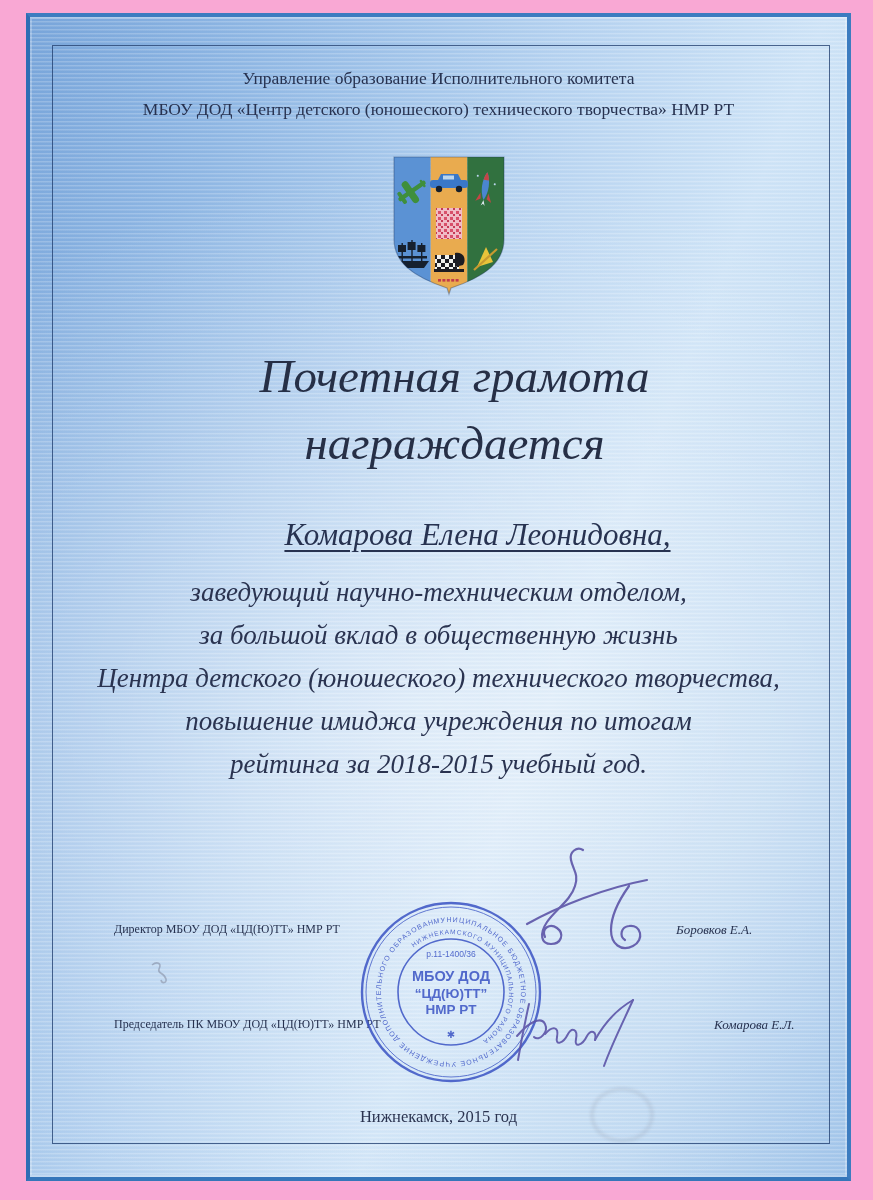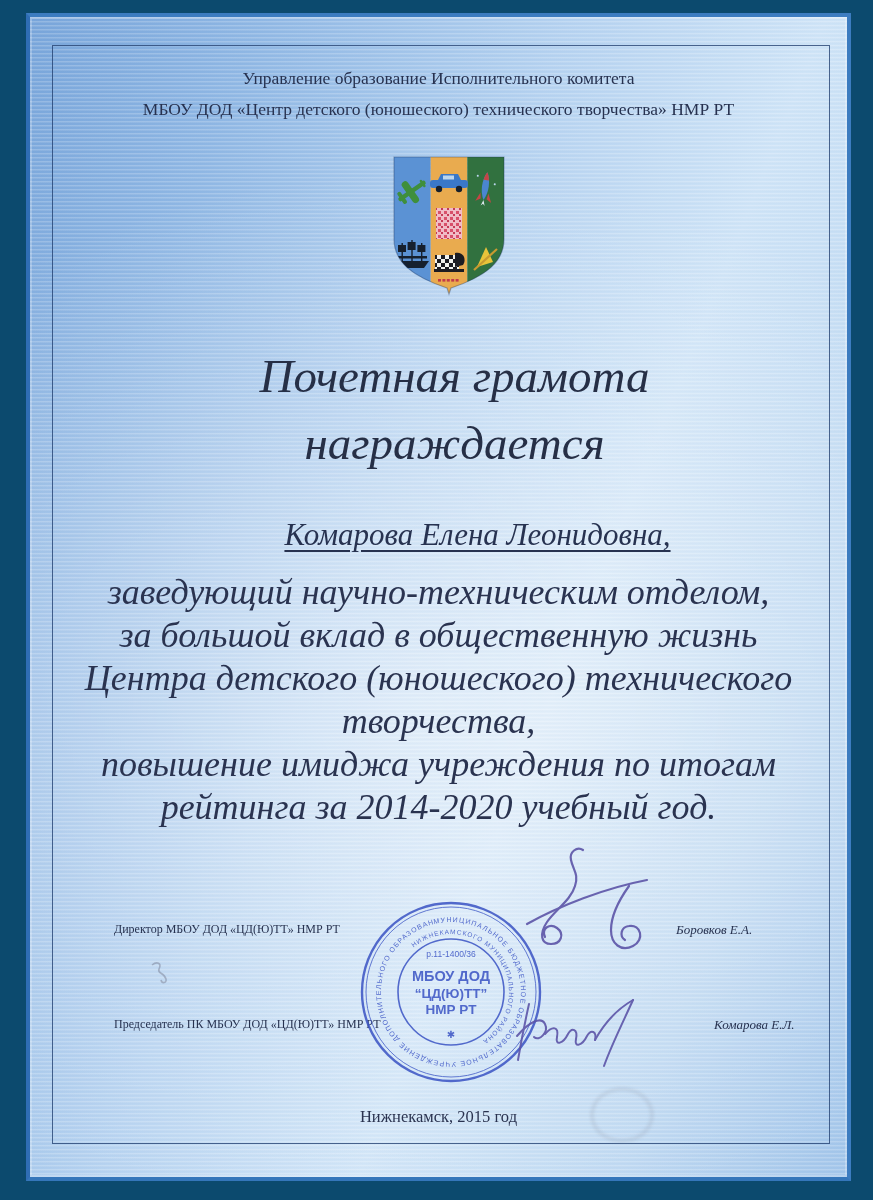--- a/index.html
+++ b/index.html
@@ -2,21 +2,21 @@
 <html><head>
 <meta charset="utf-8">
 <style>
   html,body{margin:0;padding:0;}
   body{
     width:873px;height:1200px;
     background:#fbfbfa;
     font-family:"Liberation Serif","DejaVu Serif",serif;
     position:relative;overflow:hidden;
   }
-  .page{position:absolute;inset:0;background:#0c4a6e;}
+  .page{position:absolute;inset:0;background:#f9a8d4;}
   .cert{
     position:absolute;left:26px;top:13px;width:825px;height:1168px;
     box-sizing:border-box;
     border:4px solid #3c7cc0;
     border-left-color:#2f6db4;border-bottom-color:#3576ba;
     background:
       radial-gradient(ellipse 120% 65% at 48% 60%, rgba(255,255,255,0.50), rgba(255,255,255,0) 72%),
       linear-gradient(112deg,#78a5da 0%,#8fb7e4 18%,#b5d2f0 42%,#cfe4f7 62%,#bcd7f1 82%,#a2c5ea 100%);
     box-shadow:inset 0 0 0 2px rgba(255,255,255,0.25);
   }
@@ -43,21 +43,21 @@
     font-size:47px;line-height:67px;color:#262f46;
   }
   .name{
     position:absolute;top:500px;left:0;width:100%;
     text-align:center;font-style:italic;font-size:31px;color:#273250;margin-left:39px;
   }
   .name span{text-decoration:underline;text-underline-offset:5px;text-decoration-thickness:1.5px;}
   .bodytext{
     position:absolute;top:554px;left:0;width:100%;
     text-align:center;font-style:italic;
-    font-size:36px;line-height:43px;color:#2a3350;
+    font-size:27px;line-height:43px;color:#2a3350;
   }
   .sig-role{position:absolute;left:84px;font-size:12px;color:#273250;white-space:nowrap;}
   .sig-name{position:absolute;font-size:13px;color:#273250;white-space:nowrap;font-style:italic;}
   .row1{top:905px;}
   .row2{top:1000px;}
   .n1{left:646px;top:905px;}
   .n2{left:644px;top:1000px;margin-left:40px;}
   .footer{
     position:absolute;top:1090px;left:0;width:100%;
     text-align:center;font-size:16.5px;color:#2a3350;
@@ -174,21 +174,21 @@
 
     <div class="name">
       <span>Комарова Елена Леонидовна,</span>
     </div>
 
     <div class="bodytext">
       <div>заведующий научно-техническим отделом,</div>
       <div>за большой вклад в общественную жизнь</div>
       <div>Центра детского (юношеского) технического творчества,</div>
       <div>повышение имиджа учреждения по итогам</div>
-      <div>рейтинга за 2014-2020 учебный год.</div>
+      <div>рейтинга за 2018-2015 учебный год.</div>
     </div>
 
     <div class="sig-role row1">Директор МБОУ ДОД «ЦД(Ю)ТТ» НМР РТ</div>
     <div class="sig-name n1">Боровков Е.А.</div>
 
     <div class="sig-role row2">Председатель ПК МБОУ ДОД «ЦД(Ю)ТТ» НМР РТ</div>
     <div class="sig-name n2">Комарова Е.Л.</div>
 
     <svg class="stamp" width="190" height="190" viewBox="0 0 190 190">
       <defs>

